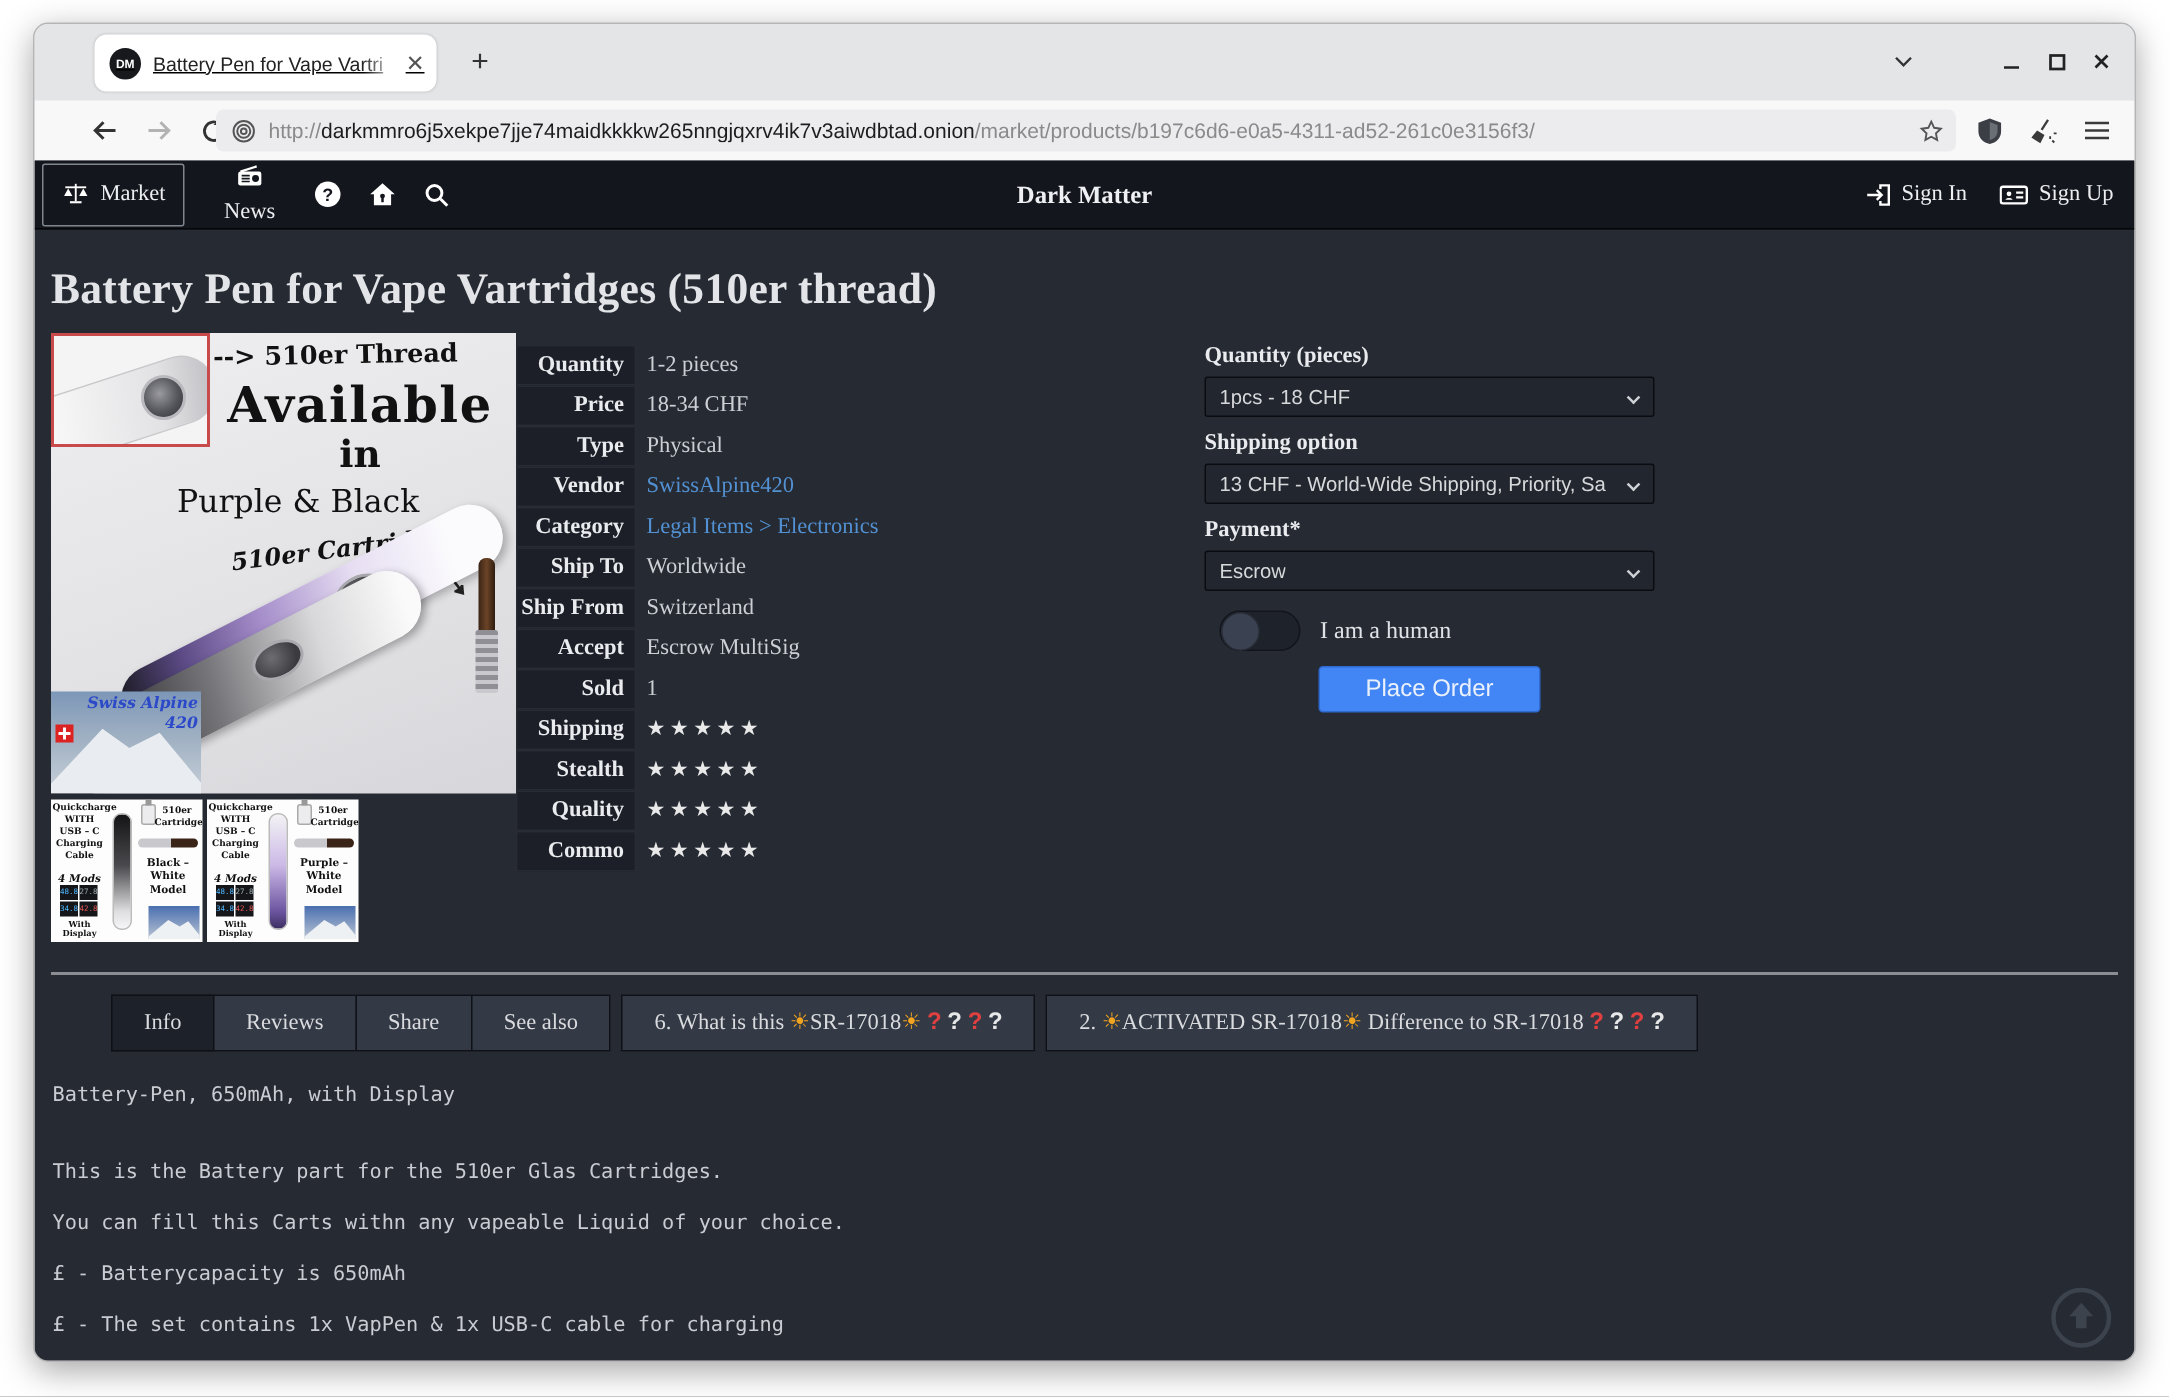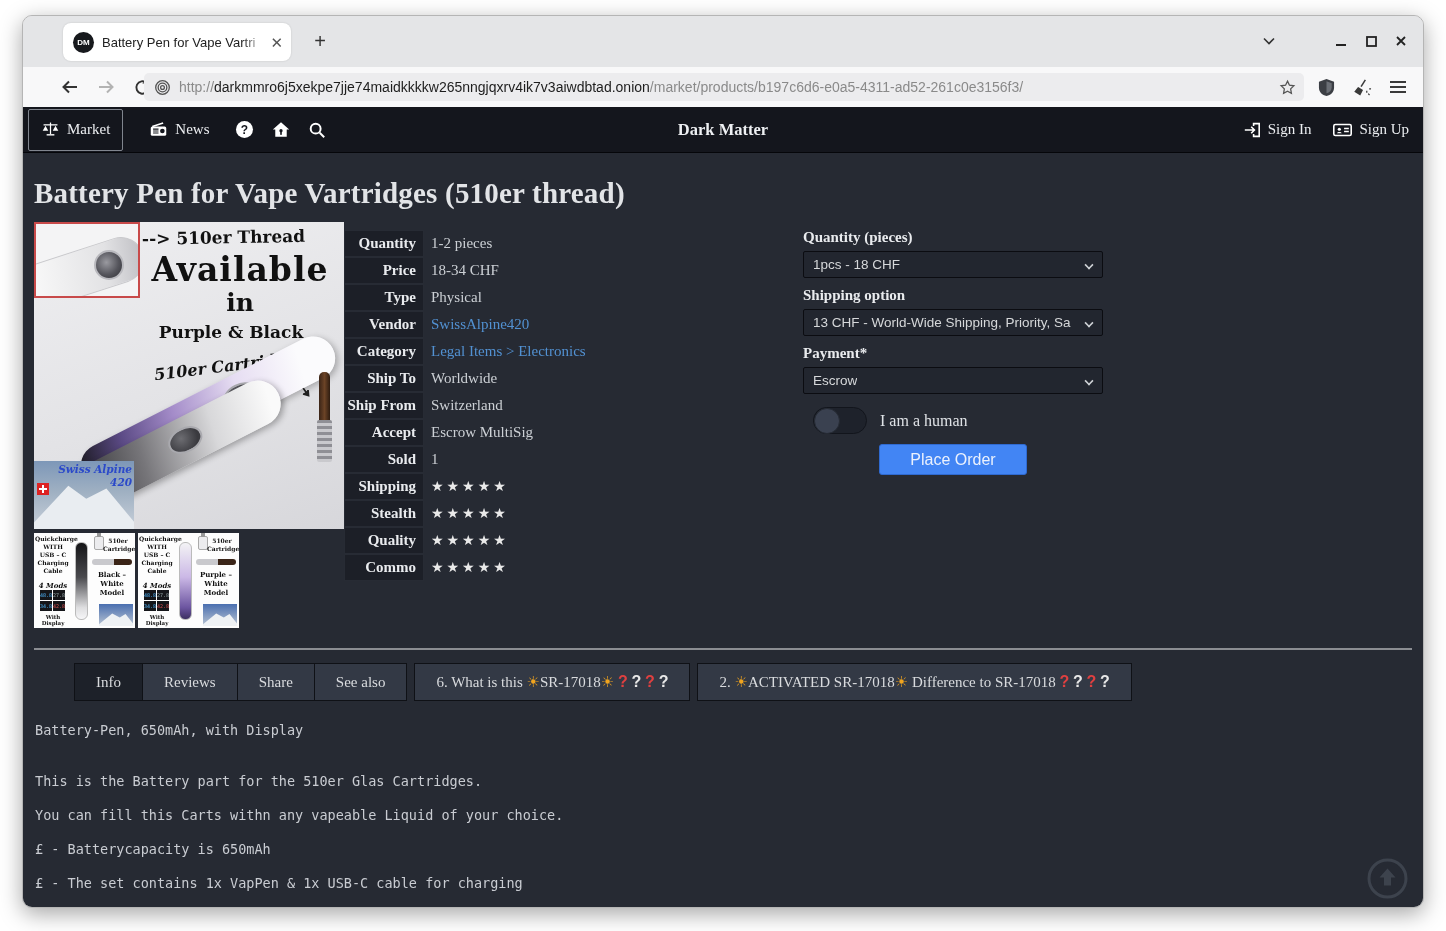--- a/index.html
+++ b/index.html
@@ -5,21 +5,21 @@
   * { margin:0; padding:0; box-sizing:border-box; }
   html,body { width:1446px; height:931px; background:#ffffff; font-family:"Liberation Sans", sans-serif; overflow:hidden; }
 
   
   .window { position:absolute; left:22px; top:15px; width:1402px; height:893px;
     border:1px solid #b5b5b5; border-radius:10px; overflow:hidden;
     box-shadow:0 6px 22px rgba(0,0,0,.35); background:#e4e5e7; }
 
   .tabstrip { position:relative; height:51px; background:#e4e5e7; }
   .tab-active { position:absolute; left:40px; top:7px; width:228px; height:38px; background:#ffffff;
-    border-radius:8px; display:flex; align-items:center; padding:0 8px 0 10px; box-shadow:0 0 2px rgba(0,0,0,.15); }
+    border-radius:8px; display:flex; align-items:center; padding:0 8px 0 10px; box-shadow:0 0 2px rgba(0,0,0,.15);text-decoration:underline; }
   .favicon { width:21px; height:21px; border-radius:50%; background:#17191d; color:#fff;
     font-size:8px; font-weight:bold; display:flex; align-items:center; justify-content:center; flex:0 0 auto; }
   .tab-title { position:relative; flex:1; margin-left:8px; font-size:13px; color:#222; white-space:nowrap; overflow:hidden; }
   .tab-title::after { content:""; position:absolute; right:0; top:0; width:24px; height:100%;
     background:linear-gradient(90deg, rgba(255,255,255,0), #fff); }
   .tab-close { font-size:15px; color:#555; margin-left:4px; cursor:default; line-height:1; }
   .newtab-btn { position:absolute; left:283px; top:12px; font-size:20px; color:#333; width:28px; height:28px;
     text-align:center; line-height:26px; }
   .winctl { position:absolute; top:13px; width:24px; height:24px; display:flex; align-items:center; justify-content:center; }
   .wc-chevron { right:142px; } .wc-min { right:70px; } .wc-max { right:40px; } .wc-close { right:10px; }
@@ -37,21 +37,21 @@
   .tb-shield { right:86px; } .tb-broom { right:50px; } .tb-menu { right:14px; }
 
   
   .page { position:relative; height:802px; background:#262a33; overflow:hidden;
     font-family:"Liberation Serif", serif; color:#d5d8dc; }
 
   .navbar { position:relative; height:46px; background:#14161d; border-bottom:1px solid #05060a;
     display:flex; align-items:center; color:#eceef1; }
   .nav-item { display:flex; align-items:center; gap:7px; font-size:15px; color:#eceef1; }
   .nav-market { height:42px; margin-left:5px; padding:0 12px; border:1px solid #80858e; border-radius:2px; }
-  .nav-news { margin-left:16px; padding:0 10px; }
+  .nav-news { margin-left:16px; padding:0 10px;flex-direction:column; }
   .nav-iconbtn { margin-left:14px; width:22px; display:flex; justify-content:center; }
   .brand { position:absolute; left:50%; transform:translateX(-50%); font-size:16.5px; font-weight:bold; color:#eef0f3; }
   .nav-right { margin-left:auto; display:flex; align-items:center; gap:22px; padding-right:14px; }
   .qcircle { width:17px; height:17px; border-radius:50%; background:#fff; color:#14161d; font-weight:bold;
     font-size:12px; display:flex; align-items:center; justify-content:center; font-family:"Liberation Sans",sans-serif; }
 
   .main { padding:0 11px; }
   .p-title { margin-top:24px; font-size:29px; font-weight:bold; color:#e2e4e7; letter-spacing:.2px; }
 
   .columns { display:flex; margin-top:12px; }
@@ -67,22 +67,22 @@
   .mi-inset-pen { position:absolute; left:-20px; top:26px; width:130px; height:46px; border-radius:23px;
     background:linear-gradient(100deg,#fdfdfd,#e2e2e4 70%,#bdbdc2); transform:rotate(-18deg); border:1px solid #c9c9cc; }
   .mi-inset-hole { position:absolute; left:58px; top:26px; width:30px; height:30px; border-radius:50%;
     background:radial-gradient(circle at 40% 40%, #9a9aa0 0%, #55555c 55%, #2e2e33 100%); border:2px solid #b9b9be; }
   .mi-thread { position:absolute; left:108px; top:5px; width:200px; font-size:17px; font-weight:bold;
     font-family:"DejaVu Serif",serif; transform:rotate(-1deg); white-space:nowrap; }
   .mi-avail { position:absolute; left:104px; top:28px; width:204px; text-align:center; font-size:33px;
     font-weight:bold; font-family:"DejaVu Serif",serif; letter-spacing:1px; }
   .mi-in { position:absolute; left:104px; top:66px; width:204px; text-align:center; font-size:25px;
     font-weight:bold; font-family:"DejaVu Serif",serif; }
-  .mi-colors { position:absolute; left:84px; top:100px; width:226px; text-align:center; font-size:17px;
-    font-weight:bold; font-family:"DejaVu Serif",serif; white-space:nowrap; }
+  .mi-colors { position:absolute; left:84px; top:100px; width:226px; text-align:left; font-size:21px;
+    font-weight:normal; font-family:"DejaVu Serif",serif; white-space:nowrap; }
   .mi-carts { position:absolute; left:106px; top:134px; width:180px; text-align:center; font-size:16px;
     font-weight:bold; font-style:italic; font-family:"DejaVu Serif",serif; transform:rotate(-7deg); white-space:nowrap; }
   .mi-pen { position:absolute; border-radius:23px; }
   .mi-pen-purple { left:34px; top:168px; width:280px; height:44px; transform:rotate(-27deg);
     background:linear-gradient(100deg,#17171b 0%,#5b4a85 18%,#a48cc9 38%,#e6ddf2 62%,#fbfbfd 86%);
     box-shadow:2px 3px 6px rgba(0,0,0,.25); }
   .mi-pen-black { left:-30px; top:214px; width:290px; height:46px; transform:rotate(-27deg);
     background:linear-gradient(100deg,#0f0f12 0%,#2b2b2e 22%,#77767a 48%,#d8d8da 74%,#fafafa 95%);
     box-shadow:2px 3px 6px rgba(0,0,0,.3); }
   .mi-btn { position:absolute; width:36px; height:25px; border-radius:50%; top:10px;

